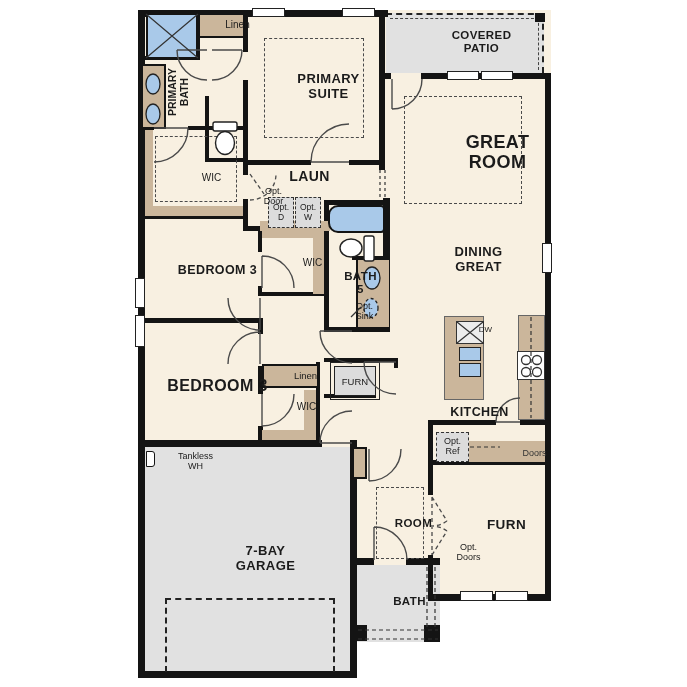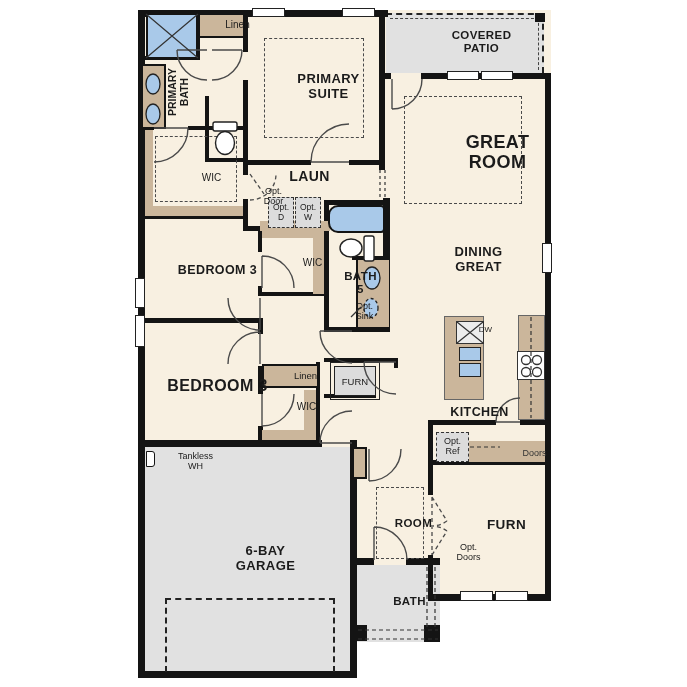--- a/index.html
+++ b/index.html
@@ -216,21 +216,21 @@
   <div class="lbl sm" style="left:349px;top:311px;">Opt.
 Sink</div>
   <div class="lbl b" style="left:202px;top:386px;font-size:16px;">BEDROOM 3</div>
   <div class="lbl" style="left:290px;top:376px;font-size:9.5px;">Linen</div>
   <div class="lbl" style="left:291px;top:407px;font-size:10px;">WIC</div>
   <div class="lbl b" style="left:464px;top:412px;font-size:12.5px;">KITCHEN</div>
   <div class="lbl" style="left:470px;top:330px;font-size:8px;">DW</div>
   <div class="lbl" style="left:519px;top:453px;font-size:9px;color:#333;">Doors</div>
   <div class="lbl sm" style="left:180px;top:461px;">Tankless
 WH</div>
-  <div class="lbl b" style="left:250px;top:559px;font-size:13px;">6-BAY
+  <div class="lbl b" style="left:250px;top:559px;font-size:13px;">7-BAY
 GARAGE</div>
   <div class="lbl b" style="left:398px;top:523px;font-size:11.5px;">ROOM</div>
   <div class="lbl b" style="left:491px;top:525px;font-size:13.5px;">FURN</div>
   <div class="lbl sm" style="left:453px;top:552px;">Opt.
 Doors</div>
   <div class="lbl b" style="left:394px;top:601px;font-size:11.5px;">BATH</div>
 
 </div>
 
 </body></html>

